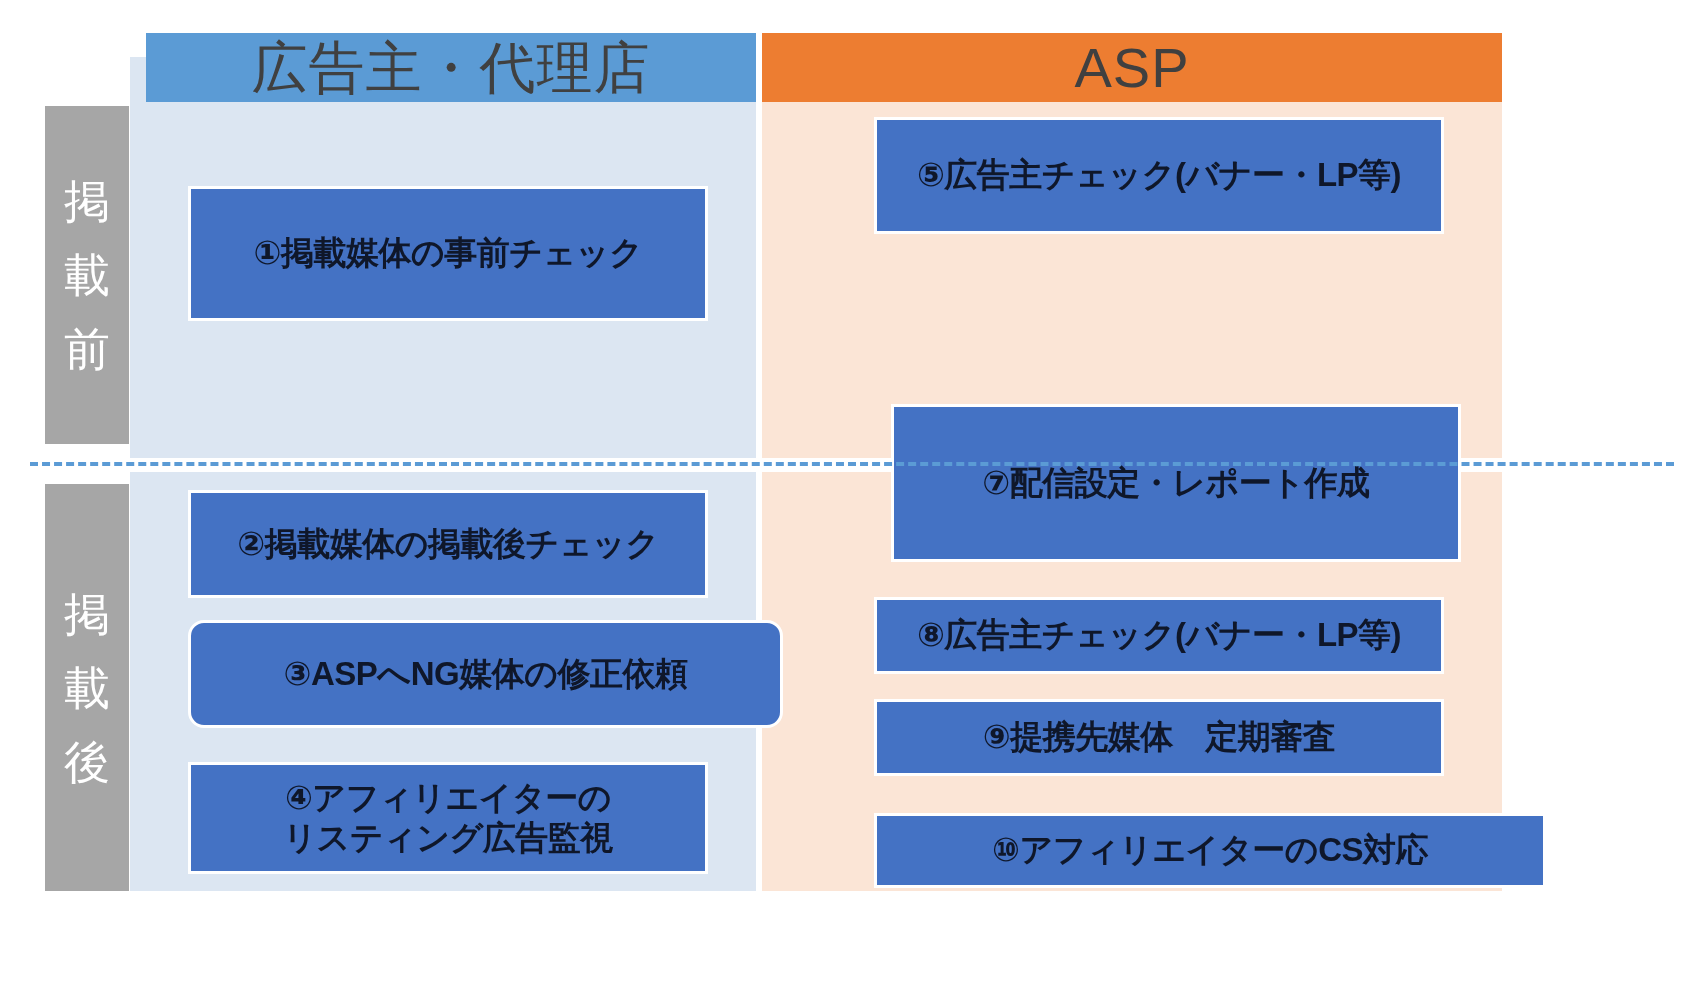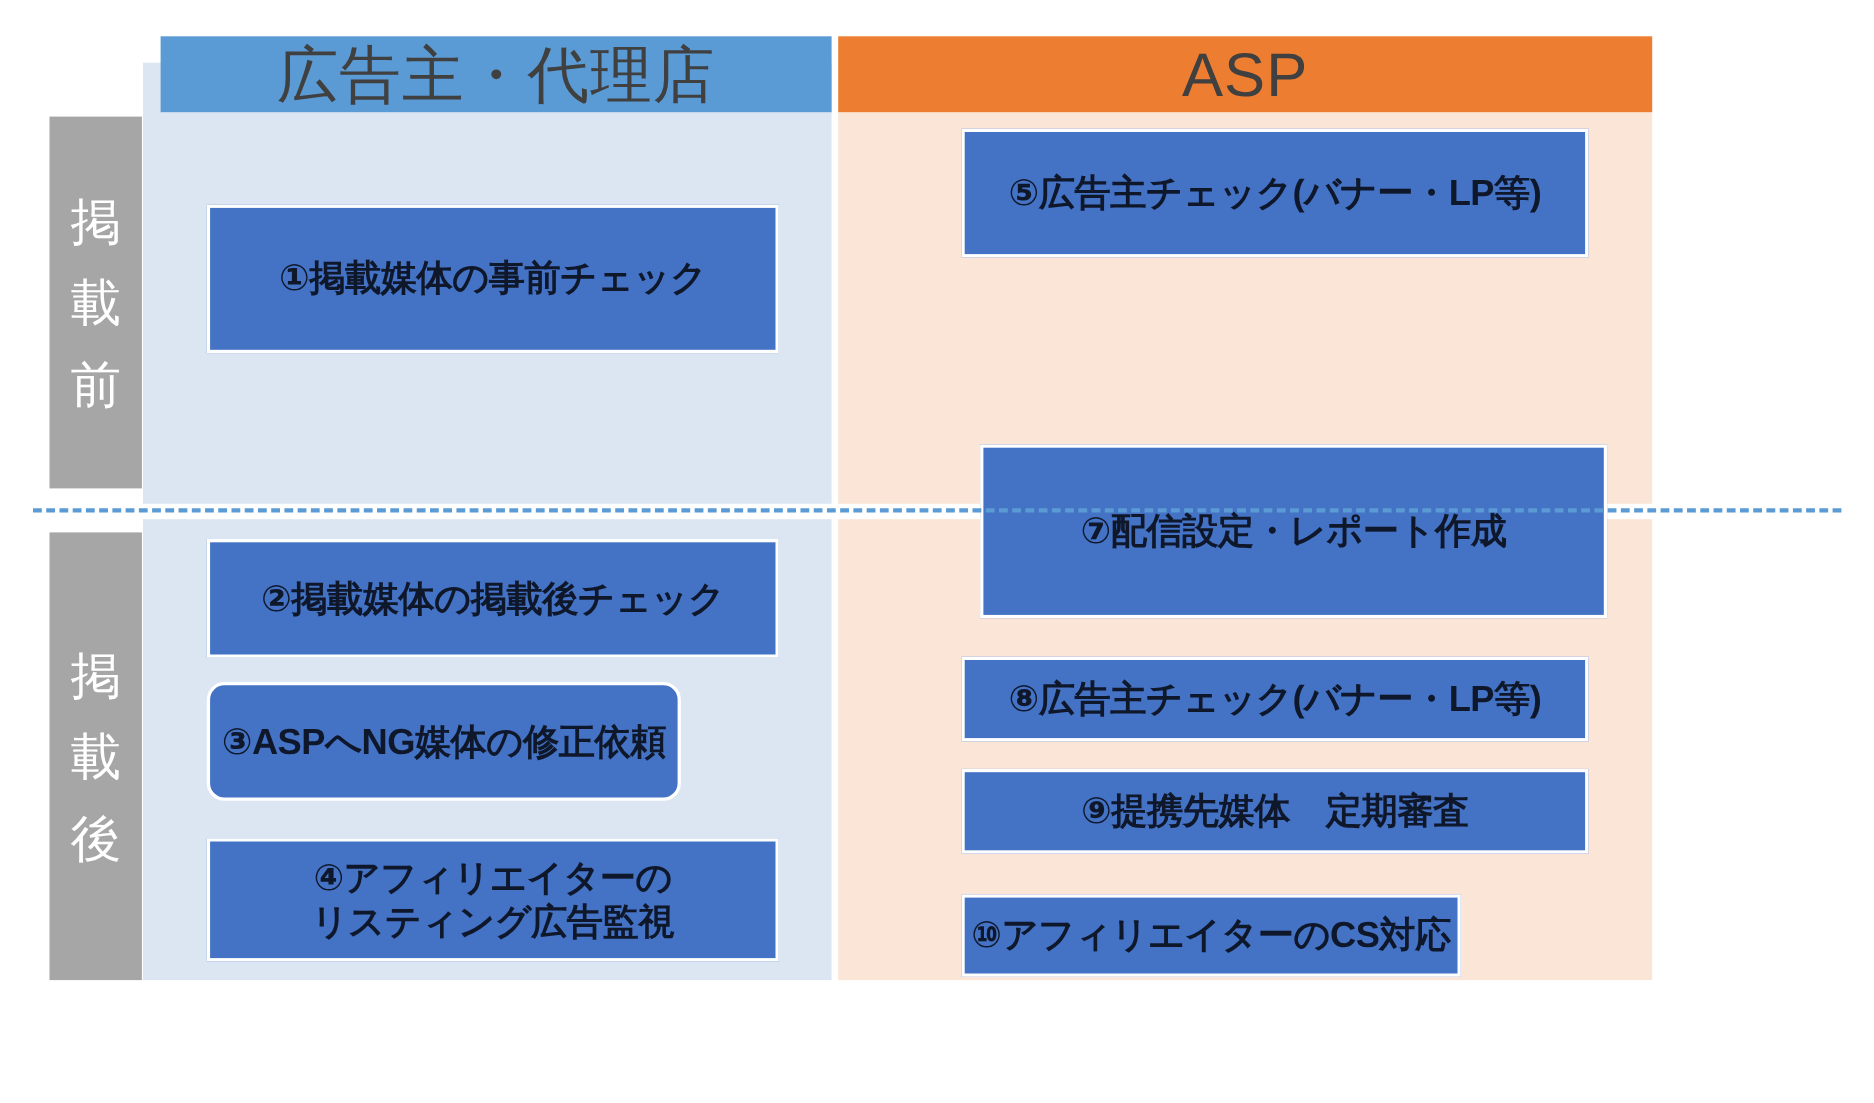--- a/index.html
+++ b/index.html
@@ -93,30 +93,30 @@
     justify-content: center;
     text-align: center;
     letter-spacing: -0.5px;
     white-space: pre-line;
     padding: 0 6px;
   }
 
   
   .box-1 { left: 188px; top: 186px; width: 520px; height: 135px; }
   .box-2 { left: 188px; top: 490px; width: 520px; height: 108px; }
-  .box-3 { left: 188px; top: 620px; width: 431px; height: 108px; border-radius: 16px; }
+  .box-3 { left: 188px; top: 620px; width: 595px; height: 108px; border-radius: 16px; }
   .box-4 { left: 188px; top: 762px; width: 520px; height: 112px; }
 
   
   .box-5  { left: 874px; top: 117px; width: 570px; height: 117px; }
   .box-6  { left: 874px; top: 258px; width: 570px; height: 111px; }
   .box-7  { left: 874px; top: 404px; width: 570px; height: 158px; margin-left: 17px; }
   .box-8  { left: 874px; top: 597px; width: 570px; height: 77px; }
   .box-9  { left: 874px; top: 699px; width: 570px; height: 77px; }
-  .box-10 { left: 874px; top: 813px; width: 454px; height: 75px; }
+  .box-10 { left: 874px; top: 813px; width: 672px; height: 75px; }
 
   
   .divider {
     position: absolute;
     left: 30px;
     top: 462px;
     width: 1644px;
     height: 0;
     border-top: 4px dashed #5b9bd5;
   }

